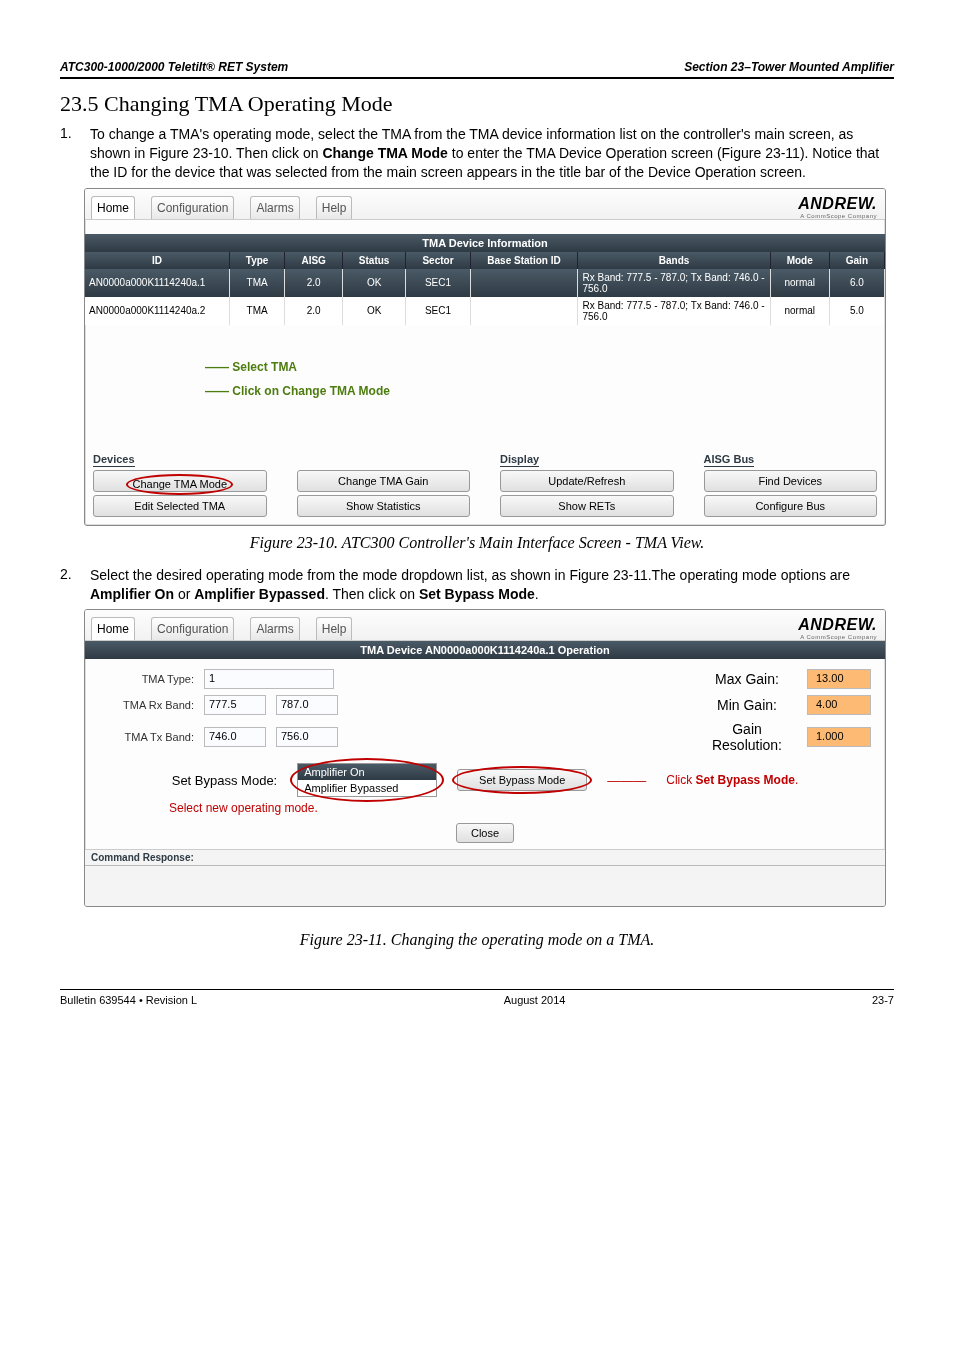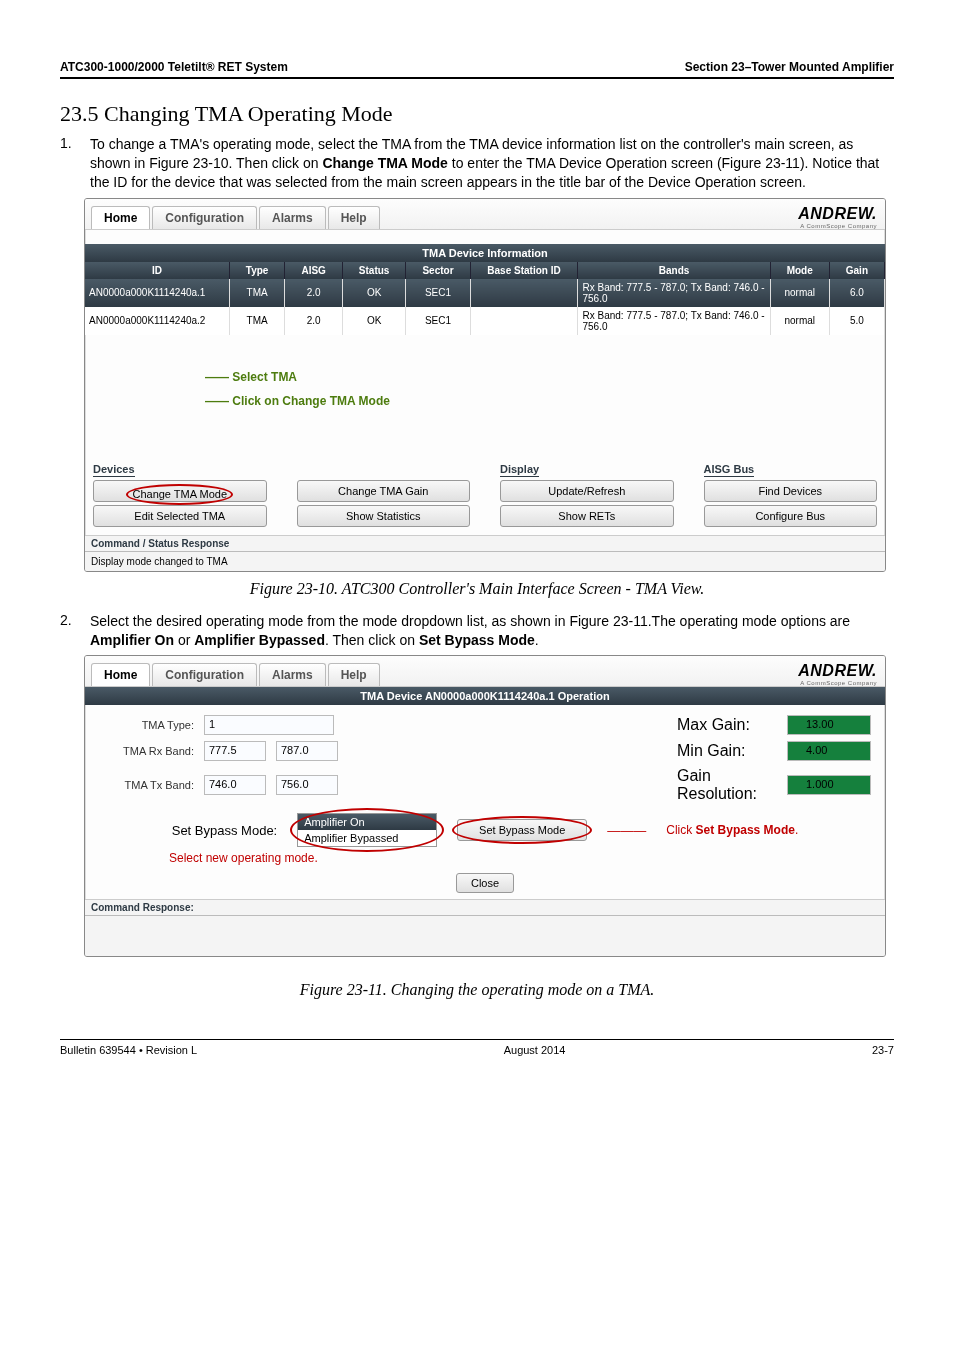--- a/index.html
+++ b/index.html
@@ -1,28 +1,28 @@
 <!DOCTYPE html>
 <html><head>
 <meta charset="utf-8">
 <style>
   * { box-sizing: border-box; margin: 0; padding: 0; }
   body { width: 954px; margin: 0 auto; background: #fff; font-family: Arial, sans-serif; color: #000; padding: 60px 60px 30px 60px; font-size: 13px; }
-  .topbar { display: flex; justify-content: space-between; border-bottom: 2px solid #000; padding-bottom: 3px; margin-bottom: 22px; }
+  .topbar { display: flex; justify-content: space-between; border-bottom: 2px solid #000; padding-bottom: 3px; margin-bottom: 12px; font-style: italic; }
   .topbar span { font-weight: bold; font-size: 12px; }
   .heading { font-family: Georgia, "Times New Roman", serif; font-size: 22px; font-weight: normal; margin-bottom: 8px; }
   .step { display: flex; gap: 12px; margin-bottom: 6px; }
   .step .num { width: 18px; font-size: 14px; }
   .step .body { flex: 1; font-size: 14px; line-height: 1.35; }
   .bold { font-weight: bold; }
   .fig-wrap { padding: 0 8px 0 24px; }
   .caption { font-style: italic; font-family: Georgia, serif; text-align: center; margin: 8px 0 14px; font-size: 16px; }
   .app-border { border: 1px solid #888; border-radius: 3px; overflow: hidden; background: #fdfdfd; box-shadow: inset 0 0 0 1px #ddd; }
   .tabs { display: flex; gap: 0; padding: 4px 0 0 6px; background: linear-gradient(#fdfdfd,#f2f2f2); border-bottom: 1px solid #ccc; align-items: end; }
-  .tab { border: 1px solid #bbb; border-bottom: none; padding: 4px 12px; margin-right: 2px; font-size: 12px; color: #555; background: linear-gradient(#fff,#e8e8e8); border-radius: 3px 3px 0 0; font-weight: bold; }
+  .tab { border: 1px solid #bbb; border-bottom: none; padding: 4px 5px; margin-right: 16px; font-size: 12px; color: #555; background: linear-gradient(#fff,#e8e8e8); border-radius: 3px 3px 0 0; }
   .tab.first { color: #000; background: #fff; }
   .brand { margin-left: auto; padding: 2px 8px 0 0; font-weight: bold; font-style: italic; font-size: 16px; letter-spacing: .5px; }
   .brand small { display:block; font-size:6px; font-style:normal; font-weight:normal; color:#666; text-align:right; }
   .section-hdr { background: linear-gradient(#4a5a66,#2e3a44); color:#fff; font-size:11px; padding:3px 6px; text-align:center; font-weight:bold; }
   table.tma { width:100%; border-collapse: collapse; font-size:10px; }
   table.tma th { background: linear-gradient(#4a5a66,#2e3a44); color:#fff; font-weight:bold; padding:3px 16px; text-align:center; border-right:1px solid #223; }
   table.tma td { padding:3px 4px; border-right:1px solid #ddd; text-align:center; }
   .row-sel td { background: linear-gradient(#4a5a66,#2e3a44); color:#fff; }
   .row-alt td { background:#fff; color:#000; }
   .annot { color:#4d7c0f; font-weight: bold; font-size:12px; }
@@ -35,22 +35,22 @@
   .statusbar { border-top:1px solid #ccc; background:#f4f4f4; font-size:10px; }
   .statusbar .hdr { font-weight:bold; color:#2e3a44; border-bottom:1px solid #bbb; padding:2px 6px; }
   .statusbar .msg { padding:4px 6px; }
   .oval { border:2px solid #c00000; border-radius: 50%/50%; padding:1px 4px; display:inline-block; }
 
   
   .form-body { padding: 10px 14px 6px; }
   .form-row { display:flex; align-items:center; margin-bottom:6px; gap:10px; }
   .form-row .flabel { width: 95px; text-align:right; font-size:11px; color:#333; }
   .form-row .finput { width: 130px; border:1px solid #bbb; background:#fafcff; padding:2px 4px; font-size:11px; height:20px; }
-  .form-row .rlabel { margin-left:auto; width:100px; text-align:left; font-size:16px; }
-  .form-row .rinput { width:84px; border:1px solid #bbb; background:#15803d; padding:2px 18px; font-size:11px; height:20px; }
+  .form-row .rlabel { margin-left:auto; width:100px; text-align:center; font-size:14px; }
+  .form-row .rinput { width:64px; border:1px solid #bbb; background:#fdba74; padding:2px 8px; font-size:11px; height:20px; }
   .mode-row { display:flex; align-items:center; justify-content:center; gap:20px; margin:10px 0 4px; position:relative; }
   .dropdown { border:1px solid #999; background:#fff; width:140px; font-size:11px; position:relative; }
   .dropdown .sel { background: linear-gradient(#4a5a66,#2e3a44); color:#fff; padding:2px 6px; }
   .dropdown .opt { padding:2px 6px; }
   .red-oval { position:absolute; border:2px solid #c00000; border-radius:50%/50%; pointer-events:none; }
   .close-btn { border:1px solid #999; background:linear-gradient(#f8f8f8,#e0e0e0); padding:3px 14px; font-size:11px; margin:8px auto 0; display:block; border-radius:3px; }
   .annot-line-r { color:#c00000; font-size:12px; }
   .footer { border-top:1px solid #000; margin-top:40px; padding-top:4px; display:flex; justify-content:space-between; font-size:11px; }
 </style>
 </head>
@@ -150,24 +150,20 @@
         </div>
       </div>
       <div class="btngroup">
         <div class="lbl">AISG Bus</div>
         <div class="stack">
           <div class="btn">Find Devices</div>
           <div class="btn">Configure Bus</div>
         </div>
       </div>
     </div>
-    <div class="statusbar">
-      <div class="hdr">Command / Status Response</div>
-      <div class="msg">Display mode changed to TMA</div>
-    </div>
   </div>
 </div>
 <div class="caption">Figure 23-10.   ATC300 Controller's Main Interface Screen - TMA View.</div>
 
 <div class="step">
   <div class="num">2.</div>
   <div class="body">
     <span>Select the desired operating mode from the mode dropdown list, as shown in Figure 23-11.The operating mode options are </span><span class="bold">Amplifier On</span><span> or </span><span class="bold">Amplifier Bypassed</span><span>.  Then click on </span><span class="bold">Set Bypass Mode</span><span>.</span>
   </div>
 </div>

